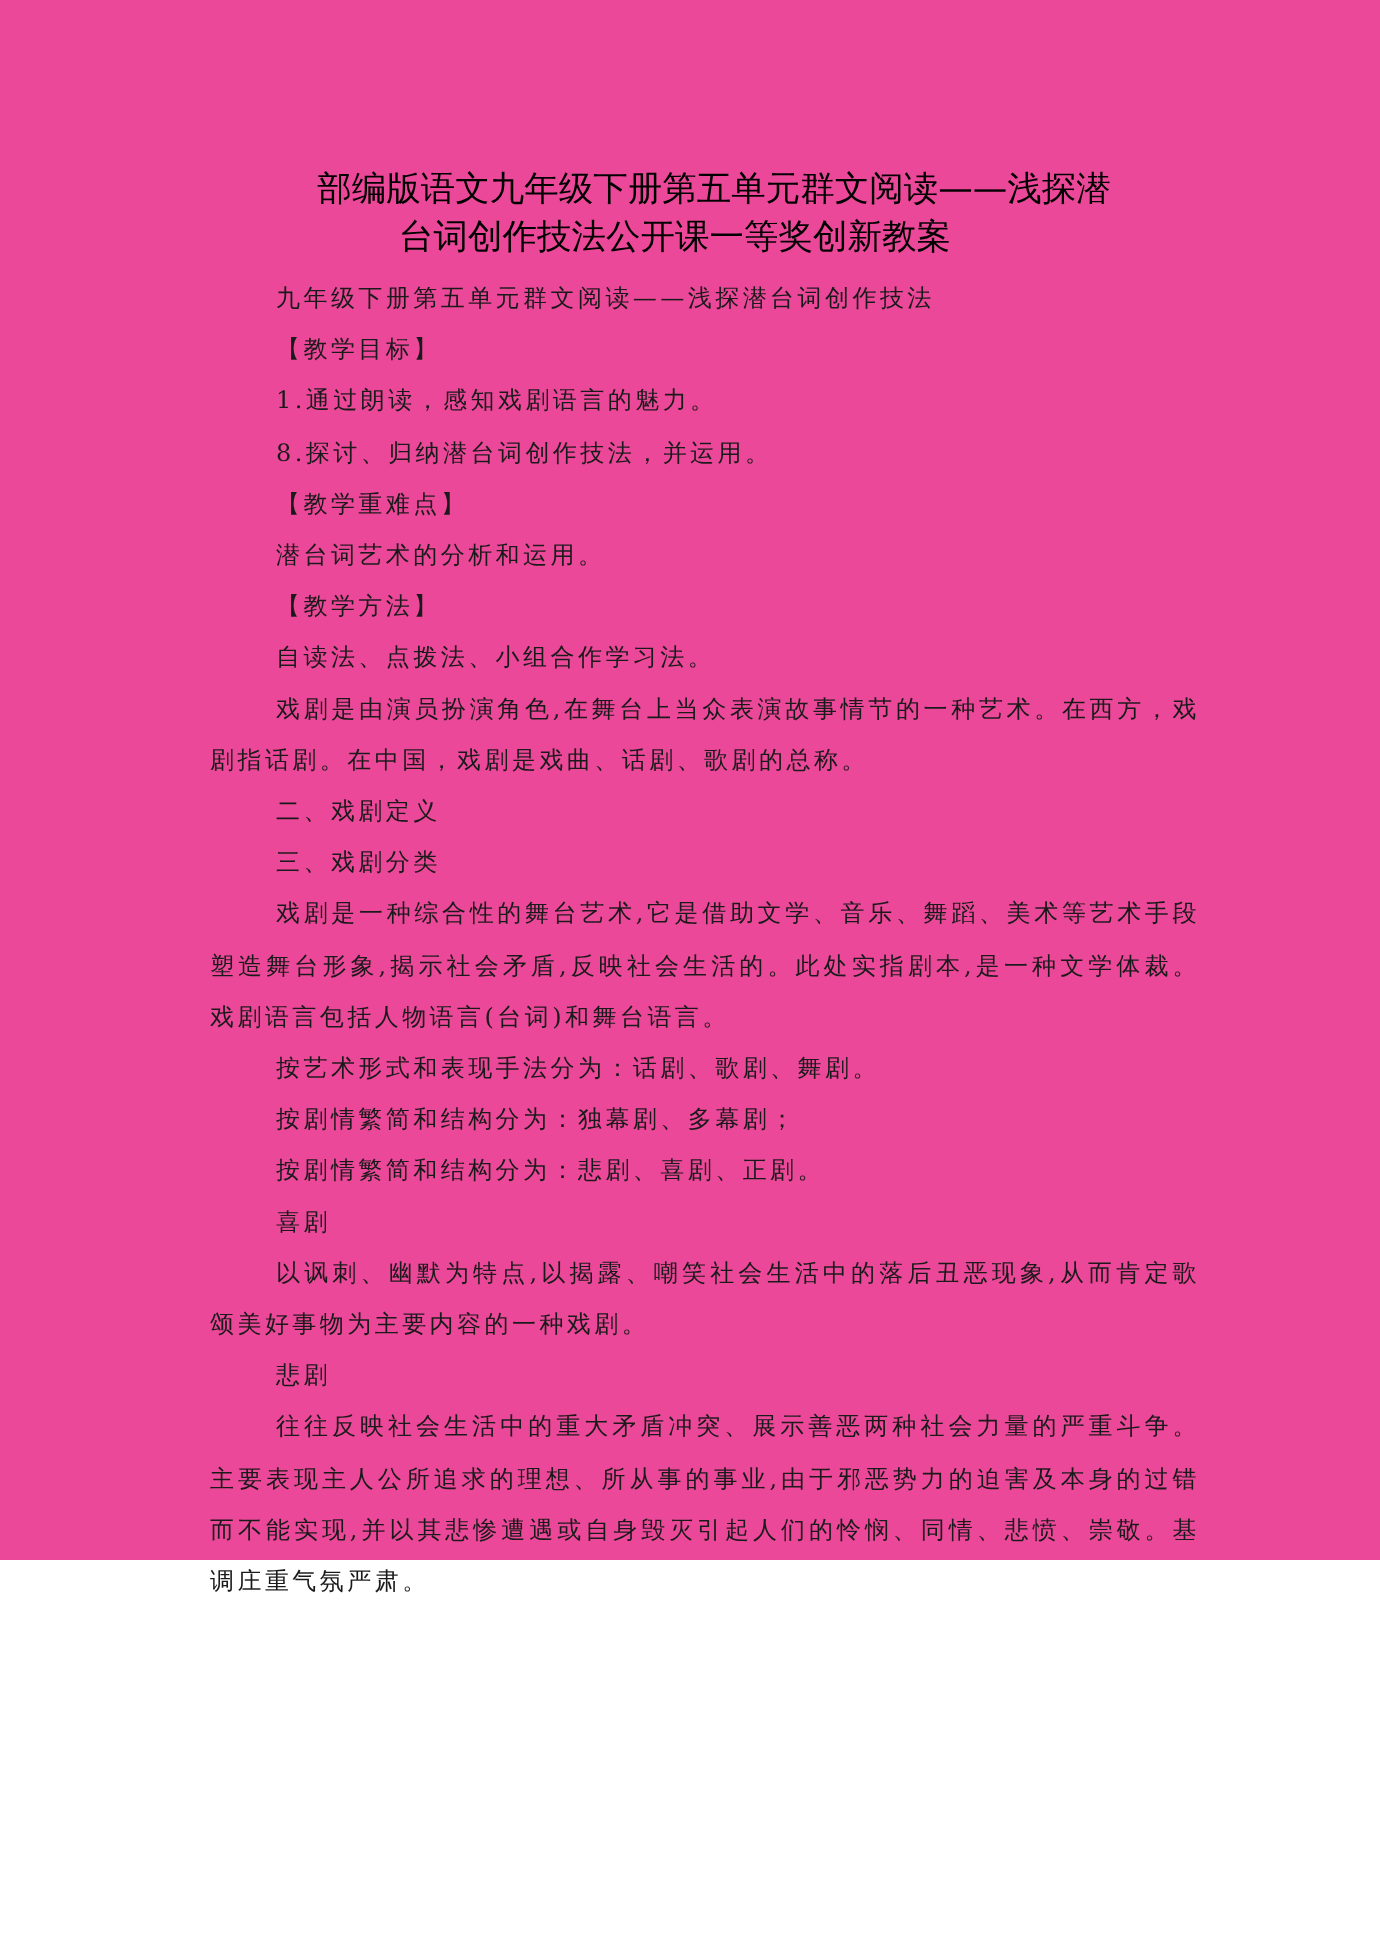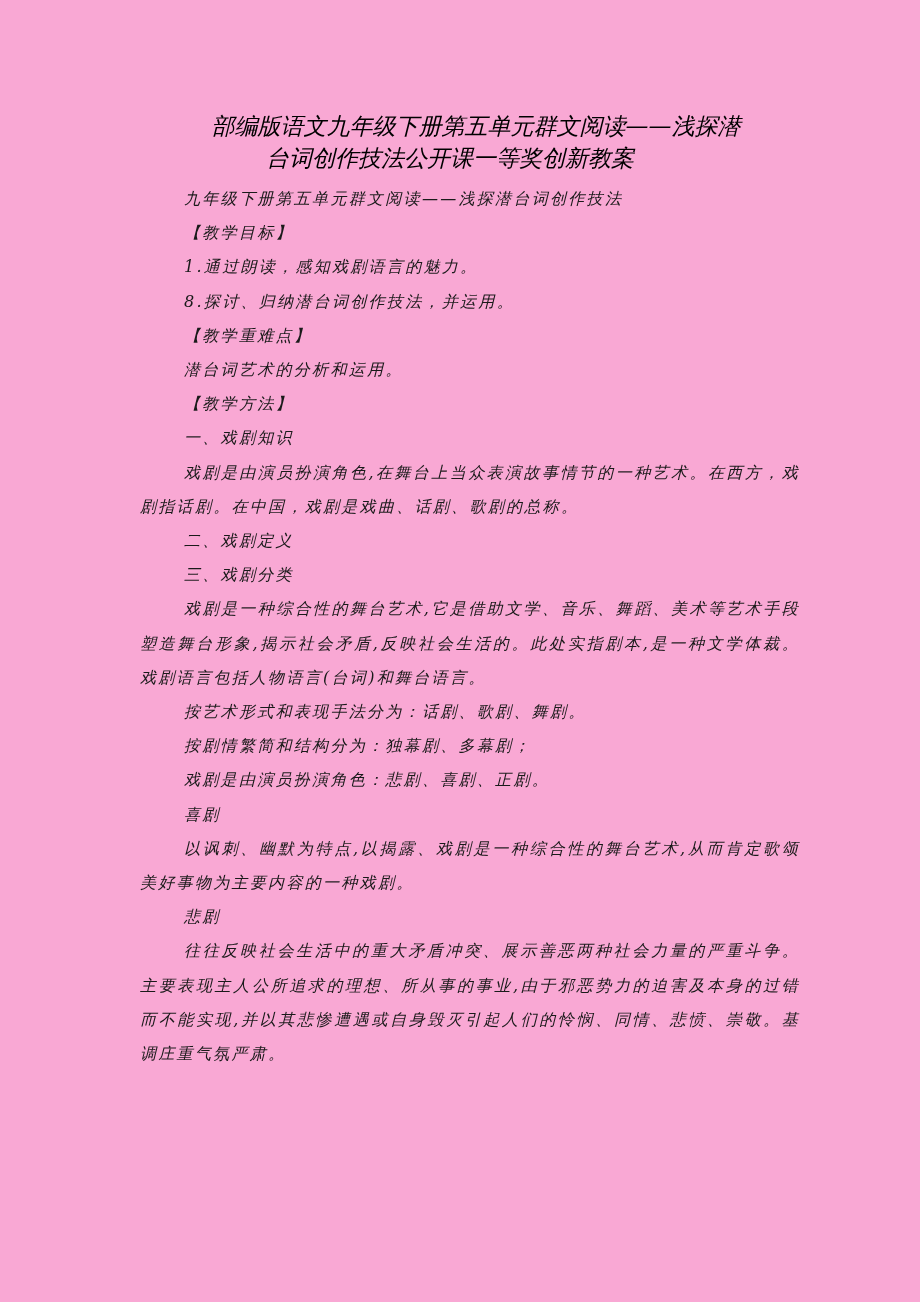--- a/index.html
+++ b/index.html
@@ -12,23 +12,22 @@
       height: 1302px;
       position: relative;
       overflow: hidden;
       color: #111111;
     }
     .page {
       position: absolute;
       left: 0;
       top: 0;
       width: 920px;
-      height: 1302px;
-      background: #f9a8d4;
-      font-style: italic;
+      height: 1040px;
+      background: #ec4899;
     }
     .title {
       position: absolute;
       left: 140px;
       top: 110px;
       width: 700px;
       font-family: "DejaVu Sans", "Liberation Sans", sans-serif;
       font-size: 23px;
       line-height: 32px;
       font-weight: normal;
@@ -69,27 +68,27 @@
   </h1>
 
   <div class="body">
     <p class="p lead">九年级下册第五单元群文阅读——浅探潜台词创作技法</p>
     <p class="p lead">【教学目标】</p>
     <p class="p lead">1.通过朗读，感知戏剧语言的魅力。</p>
     <p class="p lead">8.探讨、归纳潜台词创作技法，并运用。</p>
     <p class="p lead">【教学重难点】</p>
     <p class="p lead">潜台词艺术的分析和运用。</p>
     <p class="p lead">【教学方法】</p>
-    <p class="p lead">一、戏剧知识</p>
+    <p class="p lead">自读法、点拨法、小组合作学习法。</p>
     <p class="p indent just">戏剧是由演员扮演角色,在舞台上当众表演故事情节的一种艺术。在西方，戏剧指话剧。在中国，戏剧是戏曲、话剧、歌剧的总称。</p>
     <p class="p lead">二、戏剧定义</p>
     <p class="p lead">三、戏剧分类</p>
     <p class="p indent just">戏剧是一种综合性的舞台艺术,它是借助文学、音乐、舞蹈、美术等艺术手段塑造舞台形象,揭示社会矛盾,反映社会生活的。此处实指剧本,是一种文学体裁。戏剧语言包括人物语言(台词)和舞台语言。</p>
     <p class="p lead">按艺术形式和表现手法分为：话剧、歌剧、舞剧。</p>
     <p class="p lead">按剧情繁简和结构分为：独幕剧、多幕剧；</p>
-    <p class="p lead">戏剧是由演员扮演角色：悲剧、喜剧、正剧。</p>
+    <p class="p lead">按剧情繁简和结构分为：悲剧、喜剧、正剧。</p>
     <p class="p lead">喜剧</p>
-    <p class="p indent just">以讽刺、幽默为特点,以揭露、戏剧是一种综合性的舞台艺术,从而肯定歌颂美好事物为主要内容的一种戏剧。</p>
+    <p class="p indent just">以讽刺、幽默为特点,以揭露、嘲笑社会生活中的落后丑恶现象,从而肯定歌颂美好事物为主要内容的一种戏剧。</p>
     <p class="p lead">悲剧</p>
     <p class="p indent just">往往反映社会生活中的重大矛盾冲突、展示善恶两种社会力量的严重斗争。主要表现主人公所追求的理想、所从事的事业,由于邪恶势力的迫害及本身的过错而不能实现,并以其悲惨遭遇或自身毁灭引起人们的怜悯、同情、悲愤、崇敬。基调庄重气氛严肃。</p>
   </div>
 
 </div>
 
 </body></html>

